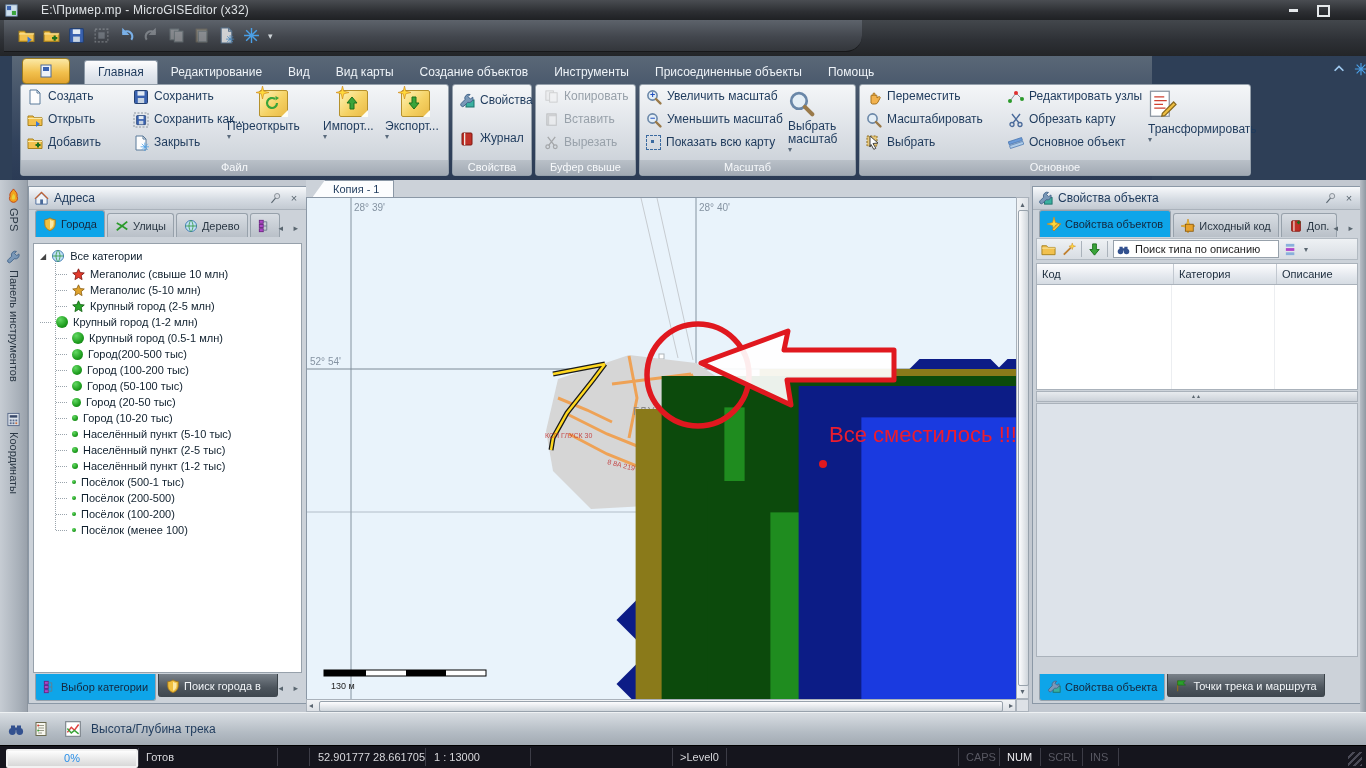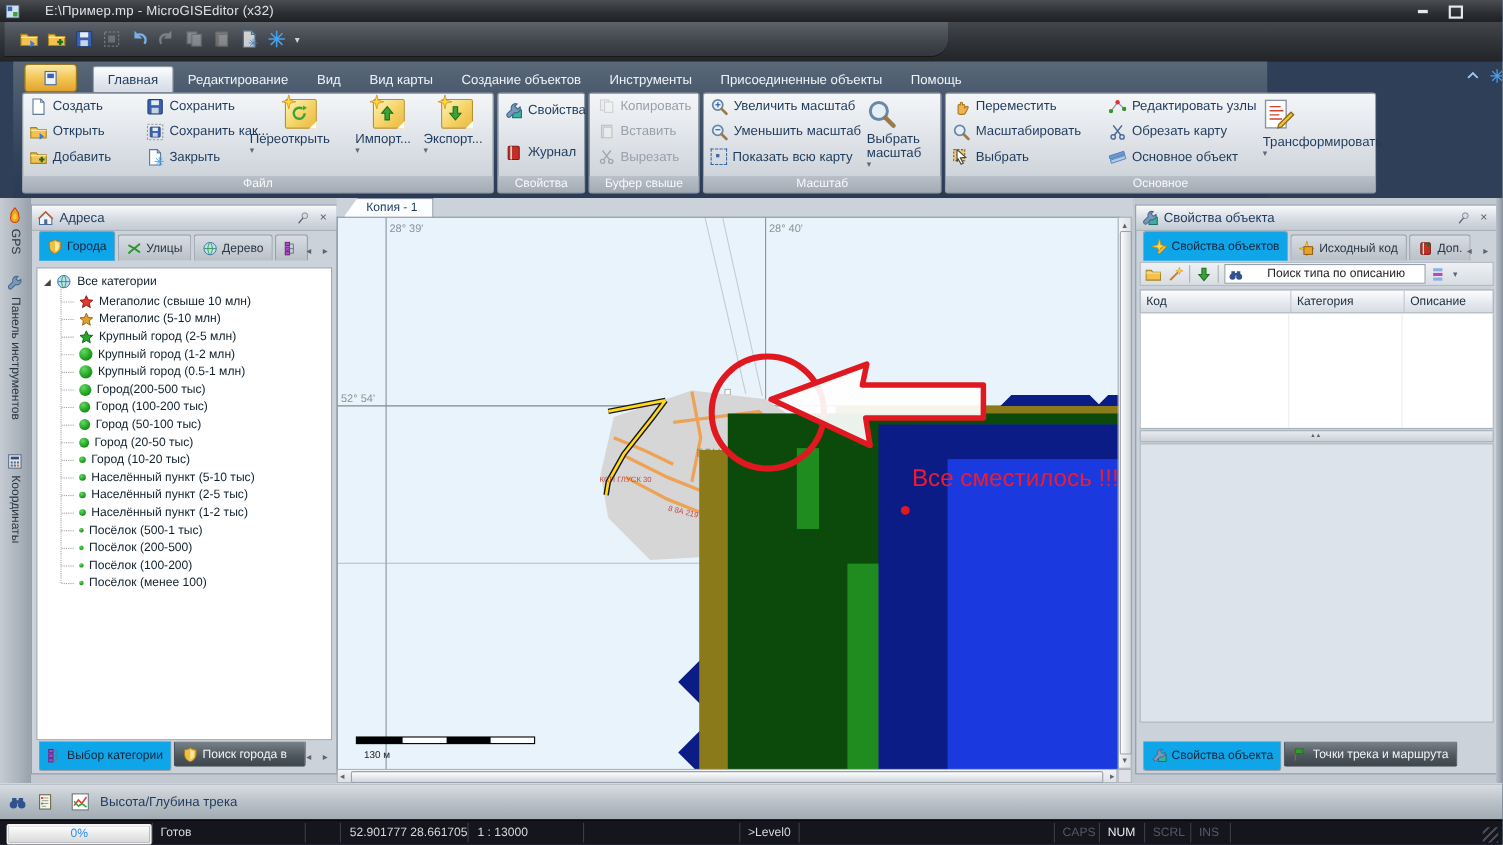--- a/index.html
+++ b/index.html
@@ -88,21 +88,21 @@
   .mapsvg{position:absolute;left:0;top:17px;border:1px solid #8b98a6;box-sizing:content-box}
   .sbv{position:absolute;left:710px;top:17px;width:13px;height:502px;background:linear-gradient(90deg,#f2f4f6,#dde1e6);border:1px solid #aab2bb;box-sizing:border-box}
   .sbh{position:absolute;left:0;top:519px;width:710px;height:13px;background:linear-gradient(#f2f4f6,#dde1e6);border:1px solid #aab2bb;box-sizing:border-box}
   .sarr{position:absolute;color:#5a6570;font-size:8px;line-height:11px;text-align:center}
   .thumbh{position:absolute;left:12px;top:1px;height:9px;background:linear-gradient(#fdfdfe,#cfd5db);border:1px solid #98a2ac;border-radius:2px}
   .thumbv{position:absolute;top:12px;left:1px;width:9px;background:linear-gradient(90deg,#fdfdfe,#cfd5db);border:1px solid #98a2ac;border-radius:2px}
   
   .ptool{height:20px;display:flex;align-items:center;gap:5px;padding:0 4px;margin:1px 3px;
     background:linear-gradient(#eef1f4,#d8dde3);border:1px solid #b2bac2}
   .vr{width:1px;height:16px;background:#aab2bb}
-  .searchbox{display:flex;align-items:center;gap:20px;background:#fff;border:1px solid #97a1ab;height:16px;padding:0 3px}
+  .searchbox{display:flex;align-items:center;gap:3px;background:#fff;border:1px solid #97a1ab;height:16px;padding:0 3px}
   .searchbox input{border:none;outline:none;width:138px;font-size:11px;color:#222;background:transparent;font-family:"Liberation Sans",sans-serif}
   .thead{display:flex;background:linear-gradient(#fdfdfe,#e4e8ee 60%,#d6dce3);border:1px solid #aab2bb;height:20px;align-items:center;color:#1c2c3c;font-size:11px}
   .thead div{padding-left:5px;border-right:1px solid #c2c8d0;height:100%;line-height:20px;box-sizing:border-box}
   .tbody{background:#fff;border:1px solid #aab2bb;border-top:none;position:relative}
   .colline{position:absolute;top:0;bottom:0;width:1px;background:#eceef1}
   .split{height:9px;margin:1px 3px;background:linear-gradient(#e8ebef,#ccd2d9);border:1px solid #aab2bb;
     text-align:center;font-size:6px;color:#5a6670;line-height:8px;letter-spacing:2px}
   .lowpane{background:#dde3ea;border:1px solid #aab2bb;margin:0 3px}
   
   .bbar{position:absolute;left:0;top:712px;width:1366px;height:33px;
@@ -647,21 +647,21 @@
           </svg>
           <span>Мегаполис (5-10 млн)</span>
         </div>
       <div class="trow" style="left:22px;top:54px">
           <span class="stub"></span>
           <svg class="i f-grn" width="13" height="13" viewBox="0 0 16 16">
             <use href="#st5"></use>
           </svg>
           <span>Крупный город (2-5 млн)</span>
         </div>
-      <div class="trow" style="left:22px;top:70px">
+      <div class="trow" style="left:6px;top:70px">
           <span class="stub"></span>
           <span class="c c12"></span>
           <span>Крупный город (1-2 млн)</span>
         </div>
       <div class="trow" style="left:22px;top:86px">
           <span class="stub"></span>
           <span class="c c12"></span>
           <span>Крупный город (0.5-1 млн)</span>
         </div>
       <div class="trow" style="left:22px;top:102px">

